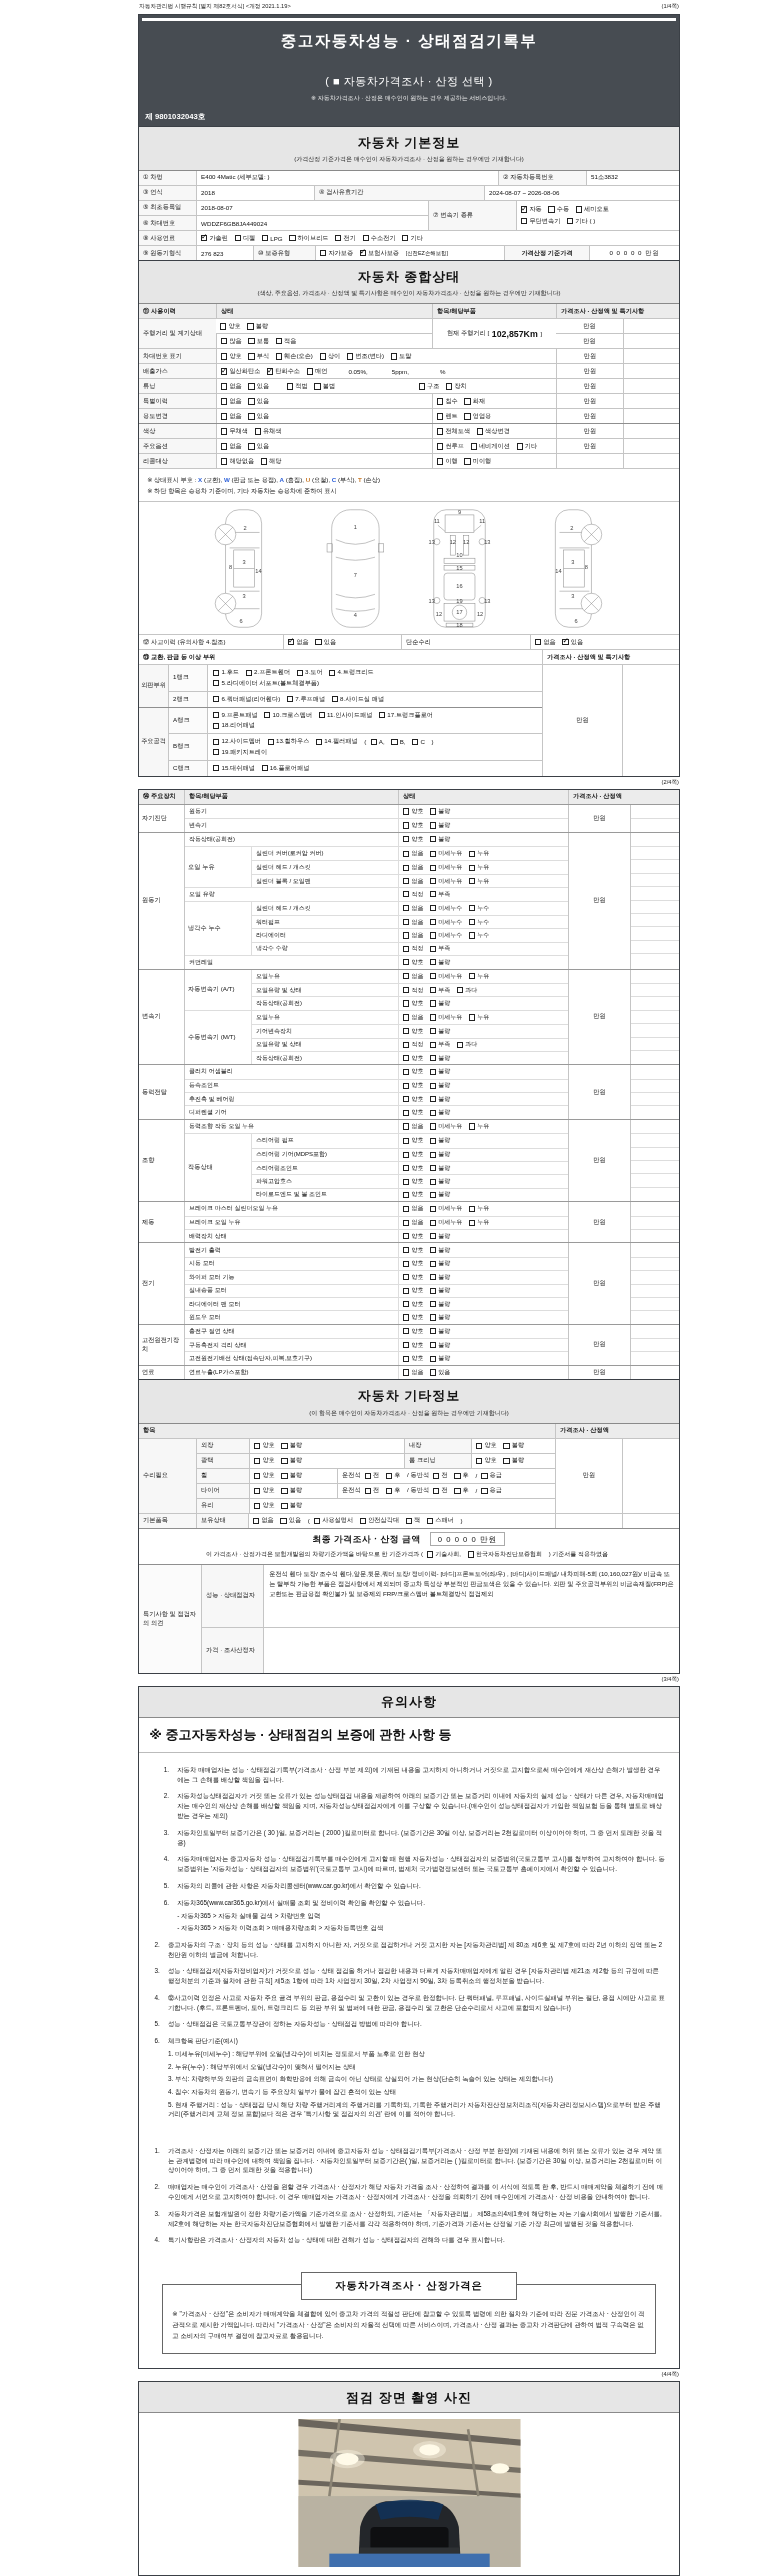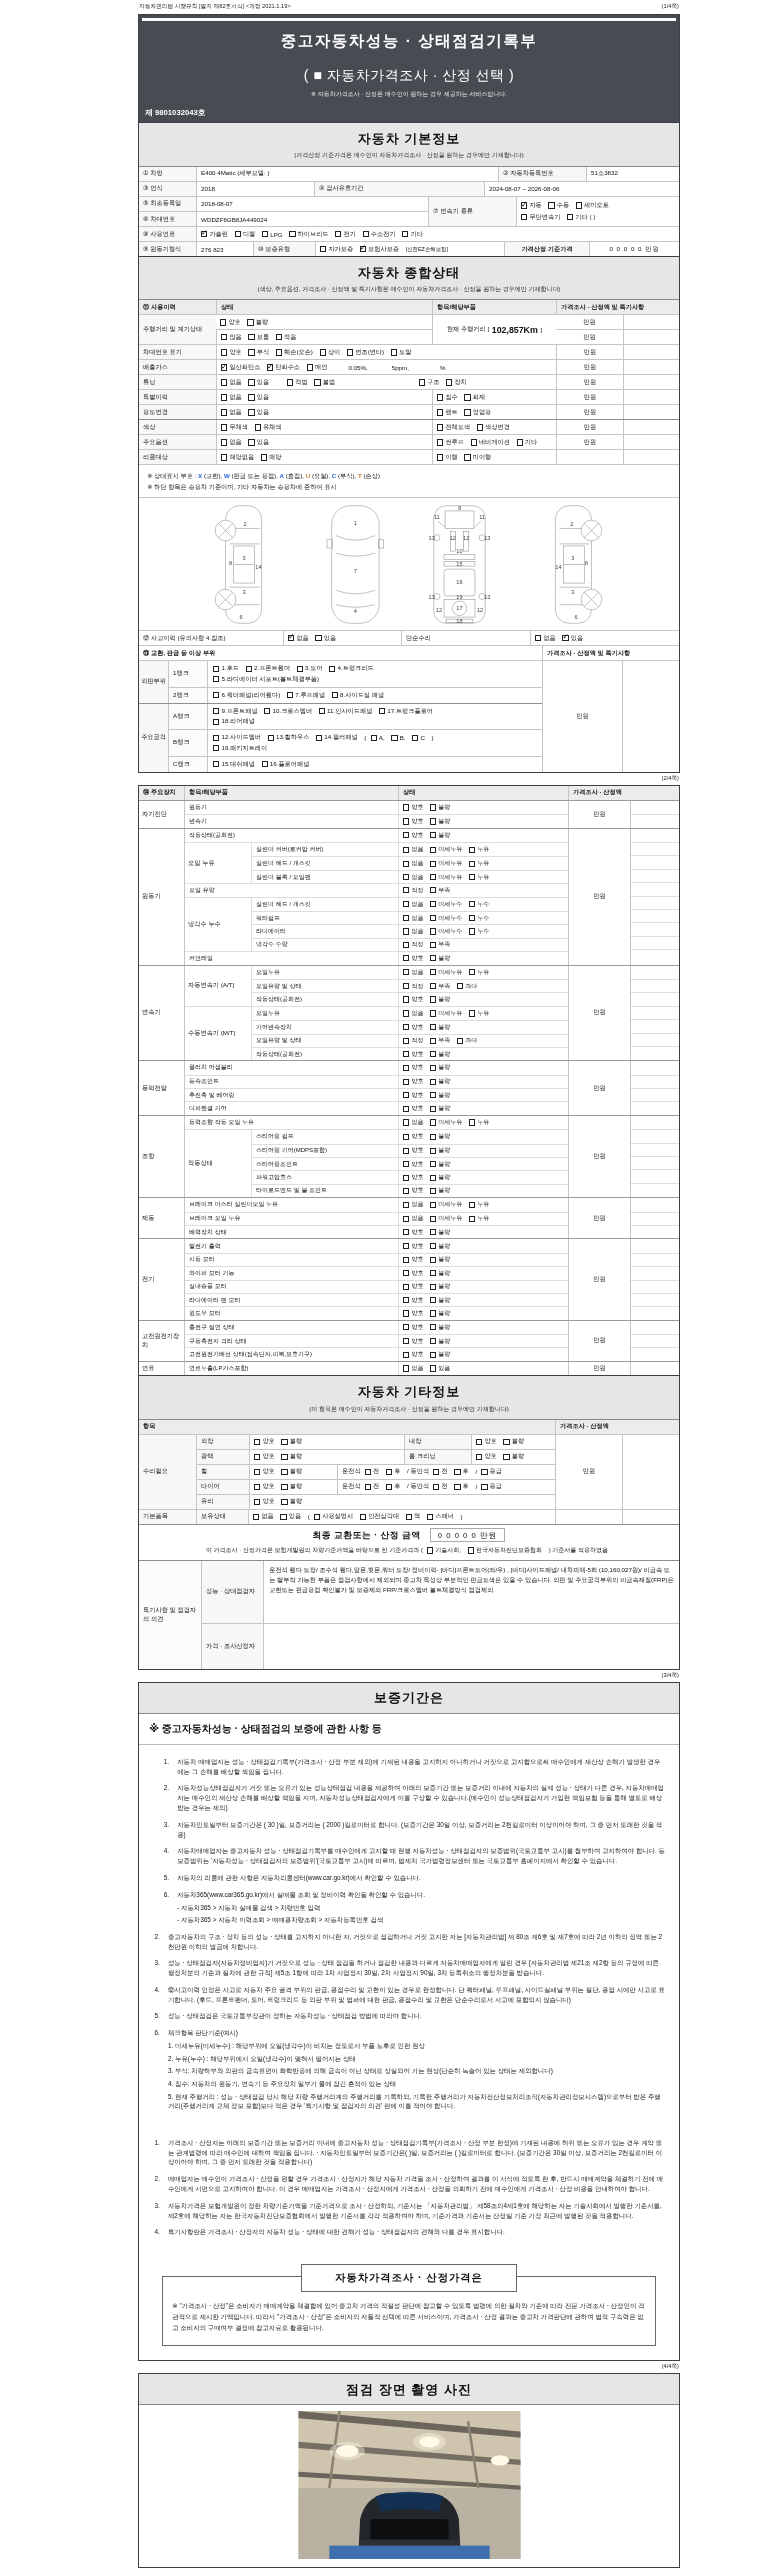--- a/index.html
+++ b/index.html
@@ -6,21 +6,21 @@
   body{width:773px;height:2576px;overflow:hidden;position:relative;background:#fff;
        font-family:"Liberation Sans","DejaVu Sans",sans-serif;color:#111;font-size:6.2px}
   .wrap{position:absolute;left:138px;top:0;width:542px}
   .topline{display:flex;justify-content:space-between;font-size:5.7px;padding:2.6px 1px 3.1px;color:#222}
   .marker{text-align:right;font-size:5.7px;padding:2.1px 1px;color:#222}
   .sheet{border:1.5px solid #3b4046;background:#fff}
   
   .dochead{background:#474c52;color:#fff;text-align:center;padding:2.1px 0 0}
   .stripe{height:3.1px;background:#fff;margin:1px 2.6px 10.3px}
   .doc-title{font-size:15.5px;font-weight:bold;letter-spacing:1.5px}
-  .doc-sub{font-size:14px;margin-top:15px;letter-spacing:0.5px}
+  .doc-sub{font-size:11px;margin-top:22px;letter-spacing:0.5px}
   .doc-note{font-size:6px;margin-top:4.6px;color:#f0f0f0}
   .doc-no{text-align:left;font-size:7.7px;font-weight:bold;padding:9.3px 0 4.1px 6.2px}
   
   .sec-head{background:#e6e6e6;border-top:1px solid #3b4046;border-bottom:0.5px solid #8a8a8a;text-align:center;padding:6.7px 0 5.2px}
   .sec-head h2{font-size:13px;letter-spacing:1px}
   .sec-head .note{margin-top:3.6px;font-size:6px;color:#222}
   
   .trow{display:flex;border-top:0.5px solid #c5c5c5}
   .trow:first-child{border-top:none}
   .cell{padding:2.1px 4.1px;border-left:0.5px solid #c5c5c5;display:flex;align-items:center;min-height:14px}
@@ -57,21 +57,21 @@
   .gprice{width:62px;border-left:0.5px solid #c5c5c5;display:flex;align-items:center;justify-content:center}
   .dnotes{width:49px;border-left:0.5px solid #c5c5c5;display:flex;flex-direction:column}
   .dnote{height:13.4px;border-top:0.5px solid #ddd}
   .dnotes .dnote:first-child{border-top:none}
   
   .rgname{width:29px;display:flex;align-items:center;justify-content:center;text-align:center;background:#f7f7f7;padding:2.1px;word-break:break-all}
   .rrname{width:38px;display:flex;align-items:center;padding:2.1px 4.1px;background:#fbfbfb;border-left:0.5px solid #c5c5c5}
   .rline{padding:1.5px 5.2px;display:flex;align-items:center;flex-wrap:wrap}
   .rline + .rline{padding-top:0}
   
-  .nblock-title{padding:8.2px 10.3px;font-weight:bold;font-size:10px;border-bottom:0.5px solid #bbb}
+  .nblock-title{padding:8.2px 10.3px;font-weight:bold;font-size:13px;border-bottom:0.5px solid #bbb}
   .nlist{padding:5.2px 13.4px 8.2px 15.5px;font-size:6.4px}
   .nitem{display:flex;flex-wrap:wrap;margin:6.7px 0}
   .nitem.ind{margin-left:9.3px}
   .nn{width:13.4px;flex:none;line-height:1.55}
   .nt{flex:1;line-height:1.55}
   .nsub{width:100%;padding-left:13.4px;margin-top:3.1px;line-height:1.5}
   .mean-box{border:0.5px solid #666;margin:24px 23px 14.4px;padding:10.3px 9.3px 11.3px;position:relative}
   .mean-title{width:216px;margin:-23px auto 8.2px;border:0.5px solid #666;background:#fff;text-align:center;
               font-size:10.3px;font-weight:bold;padding:5.7px 0;letter-spacing:1px}
   .mean-text{line-height:1.75;font-size:6.4px}
@@ -1678,21 +1678,21 @@
             <span class="bx"></span>
             <span class="tl">스패너</span>
           </span>
           <span class="tok-t">)</span>
         </div>
       <div class="cell" style="width:67px"></div>
       <div class="cell" style="width:57px"></div>
     </div>
 
     <div class="fin">
-      <span class="fin-label">최종 교환또는 · 산정 금액</span>
+      <span class="fin-label">최종 가격조사 · 산정 금액</span>
       <span class="fin-box">0 0 0 0 0 만원</span>
       <div class="fin-note">
           <span class="tok-t">이 가격조사 · 산정가격은 보험개발원의 차량기준가액을 바탕으로 한 기준가격과 (</span>
           <span class="tok">
             <span class="bx"></span>
             <span class="tl">기술사회,</span>
           </span>
           <span class="tok">
             <span class="bx"></span>
             <span class="tl">한국자동차진단보증협회</span>
@@ -1713,21 +1713,21 @@
           <div class="rem-txt" style="min-height:45px"></div>
         </div>
       </div>
     </div>
   </div>
 
   <div class="marker">(3/4쪽)</div>
 
   <div class="sheet">
     <div class="sec-head" style="border-top:none">
-      <h2>보증기간은</h2>
+      <h2>유의사항</h2>
     </div>
     <div class="nblock-title">※ 중고자동차성능 · 상태점검의 보증에 관한 사항 등</div>
     <div class="nlist" id="block1-list">
         <div class="nitem ind">
           <span class="nn">1.</span>
           <span class="nt">자동차 매매업자는 성능 · 상태점검기록부(가격조사 · 산정 부분 제외)에 기재된 내용을 고지하지 아니하거나 거짓으로 고지함으로써 매수인에게 재산상 손해가 발생한 경우에는 그 손해를 배상할 책임을 집니다.</span>
         </div>
         <div class="nitem ind">
           <span class="nn">2.</span>
           <span class="nt">자동차성능상태점검자가 거짓 또는 오류가 있는 성능상태점검 내용을 제공하여 아래의 보증기간 또는 보증거리 이내에 자동차의 실제 성능 · 상태가 다른 경우, 자동차매매업자는 매수인의 재산상 손해를 배상할 책임을 지며, 자동차성능상태점검자에게 이를 구상할 수 있습니다.(매수인이 성능상태점검자가 가입한 책임보험 등을 통해 별도로 배상받는 경우는 제외)</span>

